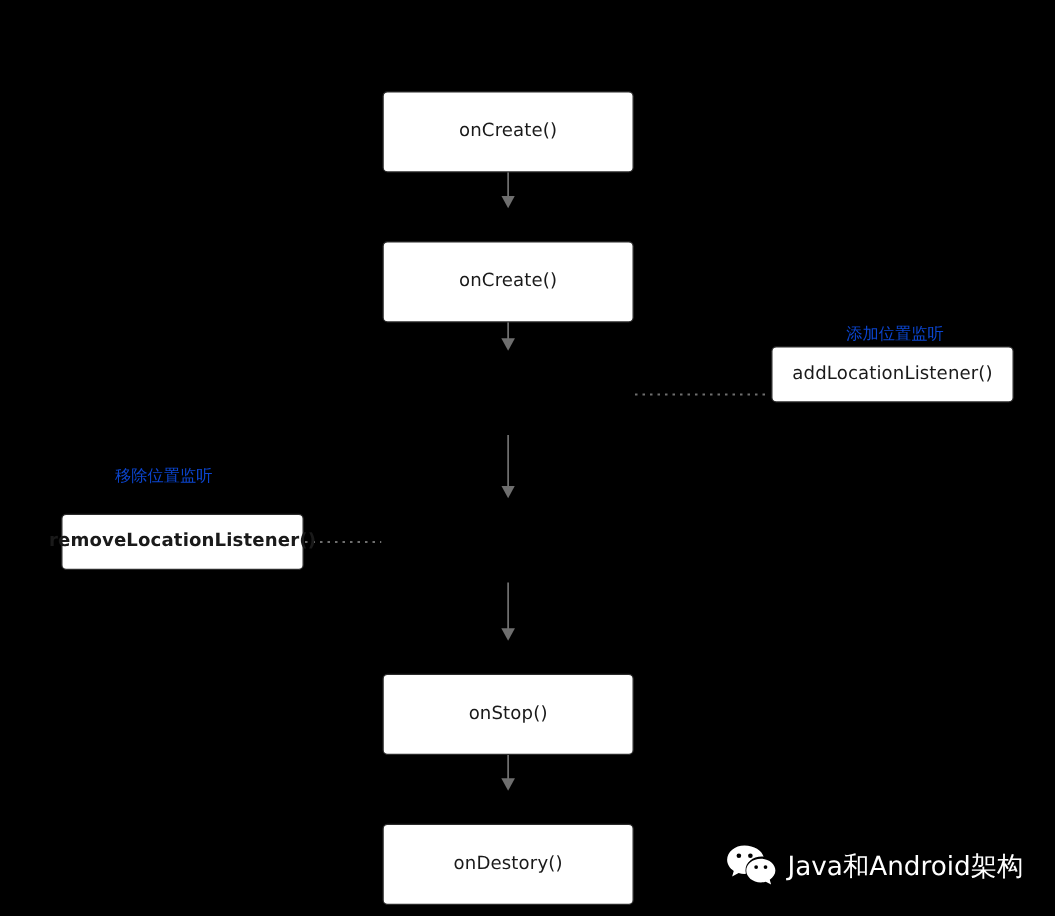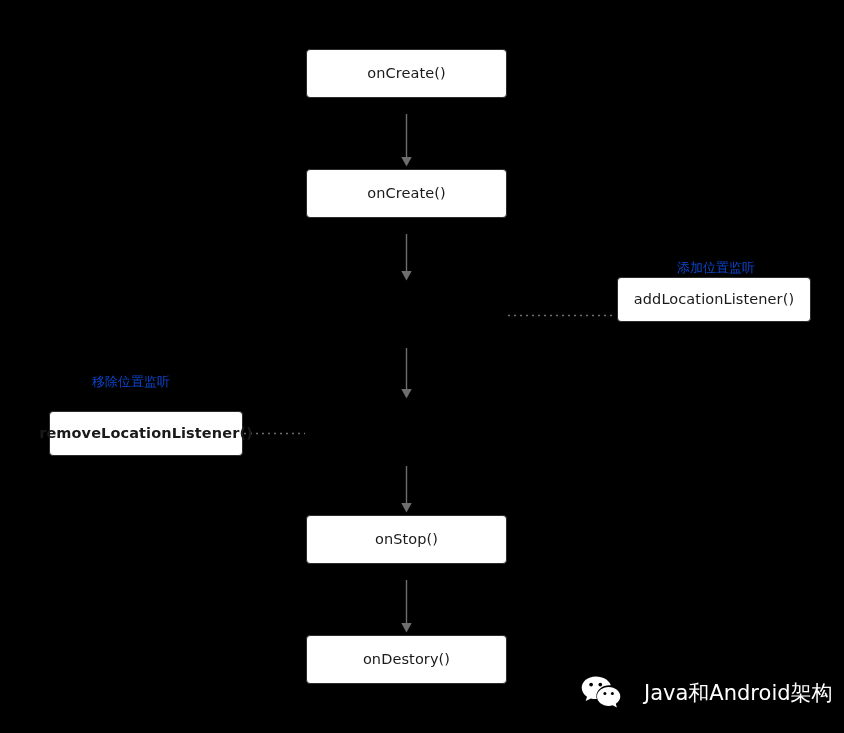--- a/index.html
+++ b/index.html
@@ -38,21 +38,21 @@
     letter-spacing: 0.1px;
     white-space: nowrap;
   }
 
   .node-label {
     display: block;
     line-height: 1;
   }
 
   
-  .lifecycle { left: 306px; width: 201px; height: 49px; }
+  .lifecycle { left: 306px; width: 201px; height: 65px; margin-top: 24px; }
   #node-oncreate  { top: 49px; }
   #node-onstart   { top: 169px; }
   #node-onresume  { top: 283px; }
   #node-onpause   { top: 401px; }
   #node-onstop    { top: 515px; }
   #node-ondestroy { top: 635px; }
 
   
   #node-addlistener {
     left: 617px;
@@ -89,21 +89,21 @@
   #annotation-add    { left: 677px; top: 261px; }
   #annotation-remove { left: 92px;  top: 375px; }
 
   
   #watermark {
     position: absolute;
     left: 581px;
     top: 676px;
     display: flex;
     align-items: center;
-    gap: 23px;
+    gap: 9px;
   }
   #watermark-text {
     color: #ffffff;
     font-size: 21px;
     line-height: 1;
     white-space: nowrap;
     font-family: "DejaVu Sans", "Liberation Sans", sans-serif;
   }
   #wechat-icon { display: block; }
 </style>

